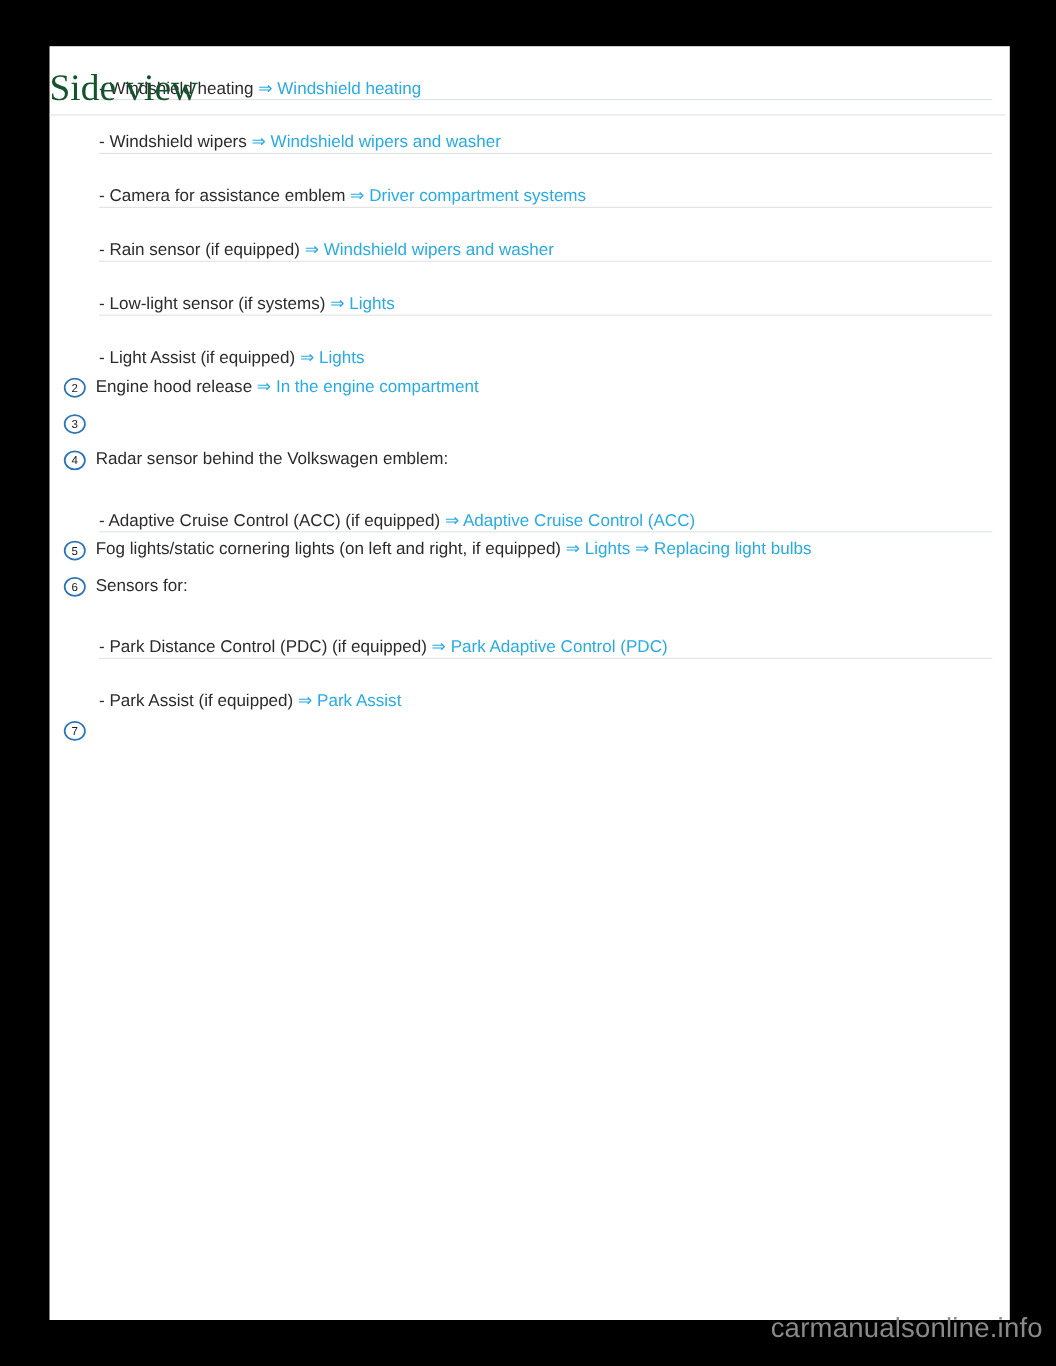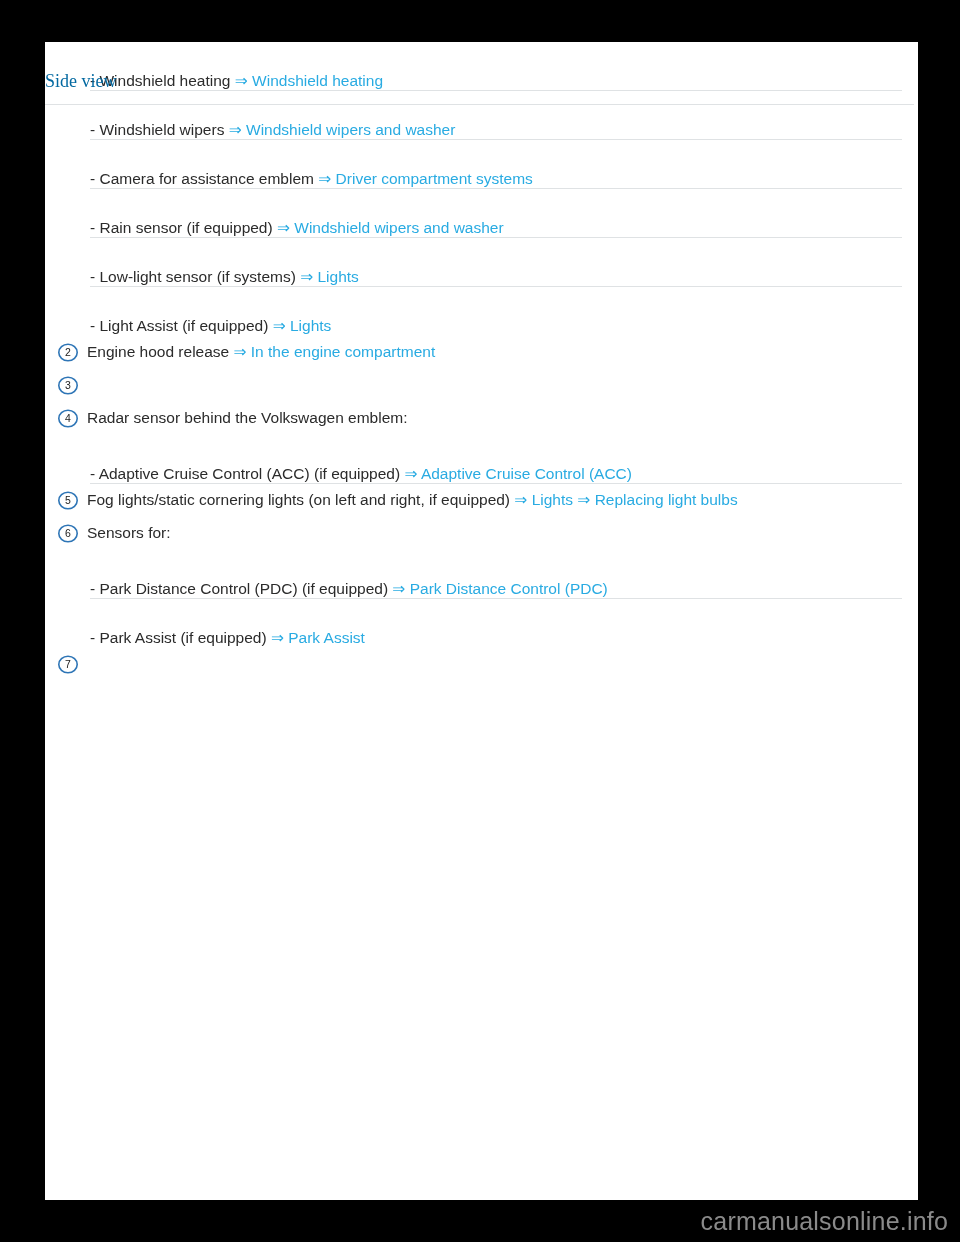--- a/index.html
+++ b/index.html
@@ -101,31 +101,31 @@
     content: "";
     position: absolute;
     left: 0;
     right: 4px;
     bottom: 0;
     height: 1px;
     background: #dfe2e4;
   }
   .heading {
     font-family: "Liberation Serif", serif;
-    font-size: 18px;
+    font-size: 34px;
     line-height: 30px;
-    color: #0369a1;
+    color: #14532d;
     white-space: nowrap;
   }
 
   
   #watermark {
     position: absolute;
     right: 12px;
-    bottom: 6px;
+    bottom: 20px;
     font-size: 25px;
     letter-spacing: 0.2px;
     color: #8a8a8a;
     font-family: "Liberation Sans", sans-serif;
     white-space: nowrap;
   }
 </style>
 </head>
 <body style="background: rgb(0, 0, 0);">
 
@@ -190,21 +190,21 @@
       <div class="row numbered">
         <span class="badge">
           <svg width="22" height="19" viewBox="0 0 22 19">
             <ellipse cx="11" cy="9.5" rx="9.2" ry="8.2" fill="none" stroke="#2e75b6" stroke-width="1.6"></ellipse>
             <text x="11" y="13.2" text-anchor="middle" font-family="Liberation Sans, sans-serif" font-size="10.5" fill="#1b1b1b">6</text>
           </svg>
         </span>
         <span class="txt"><span>Sensors for:</span></span>
       </div>
       <div class="row dash sep">
-        <span class="txt"><span>- </span><span>Park Distance Control (PDC) (if equipped)</span><span class="arrow"> ⇒ </span><a class="lnk" href="#" style="text-decoration:none">Park Distance Control (PDC)</a></span>
+        <span class="txt"><span>- </span><span>Park Distance Control (PDC) (if equipped)</span><span class="arrow"> ⇒ </span><a class="lnk" href="#" style="text-decoration:none">Park Adaptive Control (PDC)</a></span>
       </div>
       <div class="row dash">
         <span class="txt"><span>- </span><span>Park Assist (if equipped)</span><span class="arrow"> ⇒ </span><a class="lnk" href="#" style="text-decoration:none">Park Assist</a></span>
       </div>
       <div class="row numbered">
         <span class="badge">
           <svg width="22" height="19" viewBox="0 0 22 19">
             <ellipse cx="11" cy="9.5" rx="9.2" ry="8.2" fill="none" stroke="#2e75b6" stroke-width="1.6"></ellipse>
             <text x="11" y="13.2" text-anchor="middle" font-family="Liberation Sans, sans-serif" font-size="10.5" fill="#1b1b1b">7</text>
           </svg>

